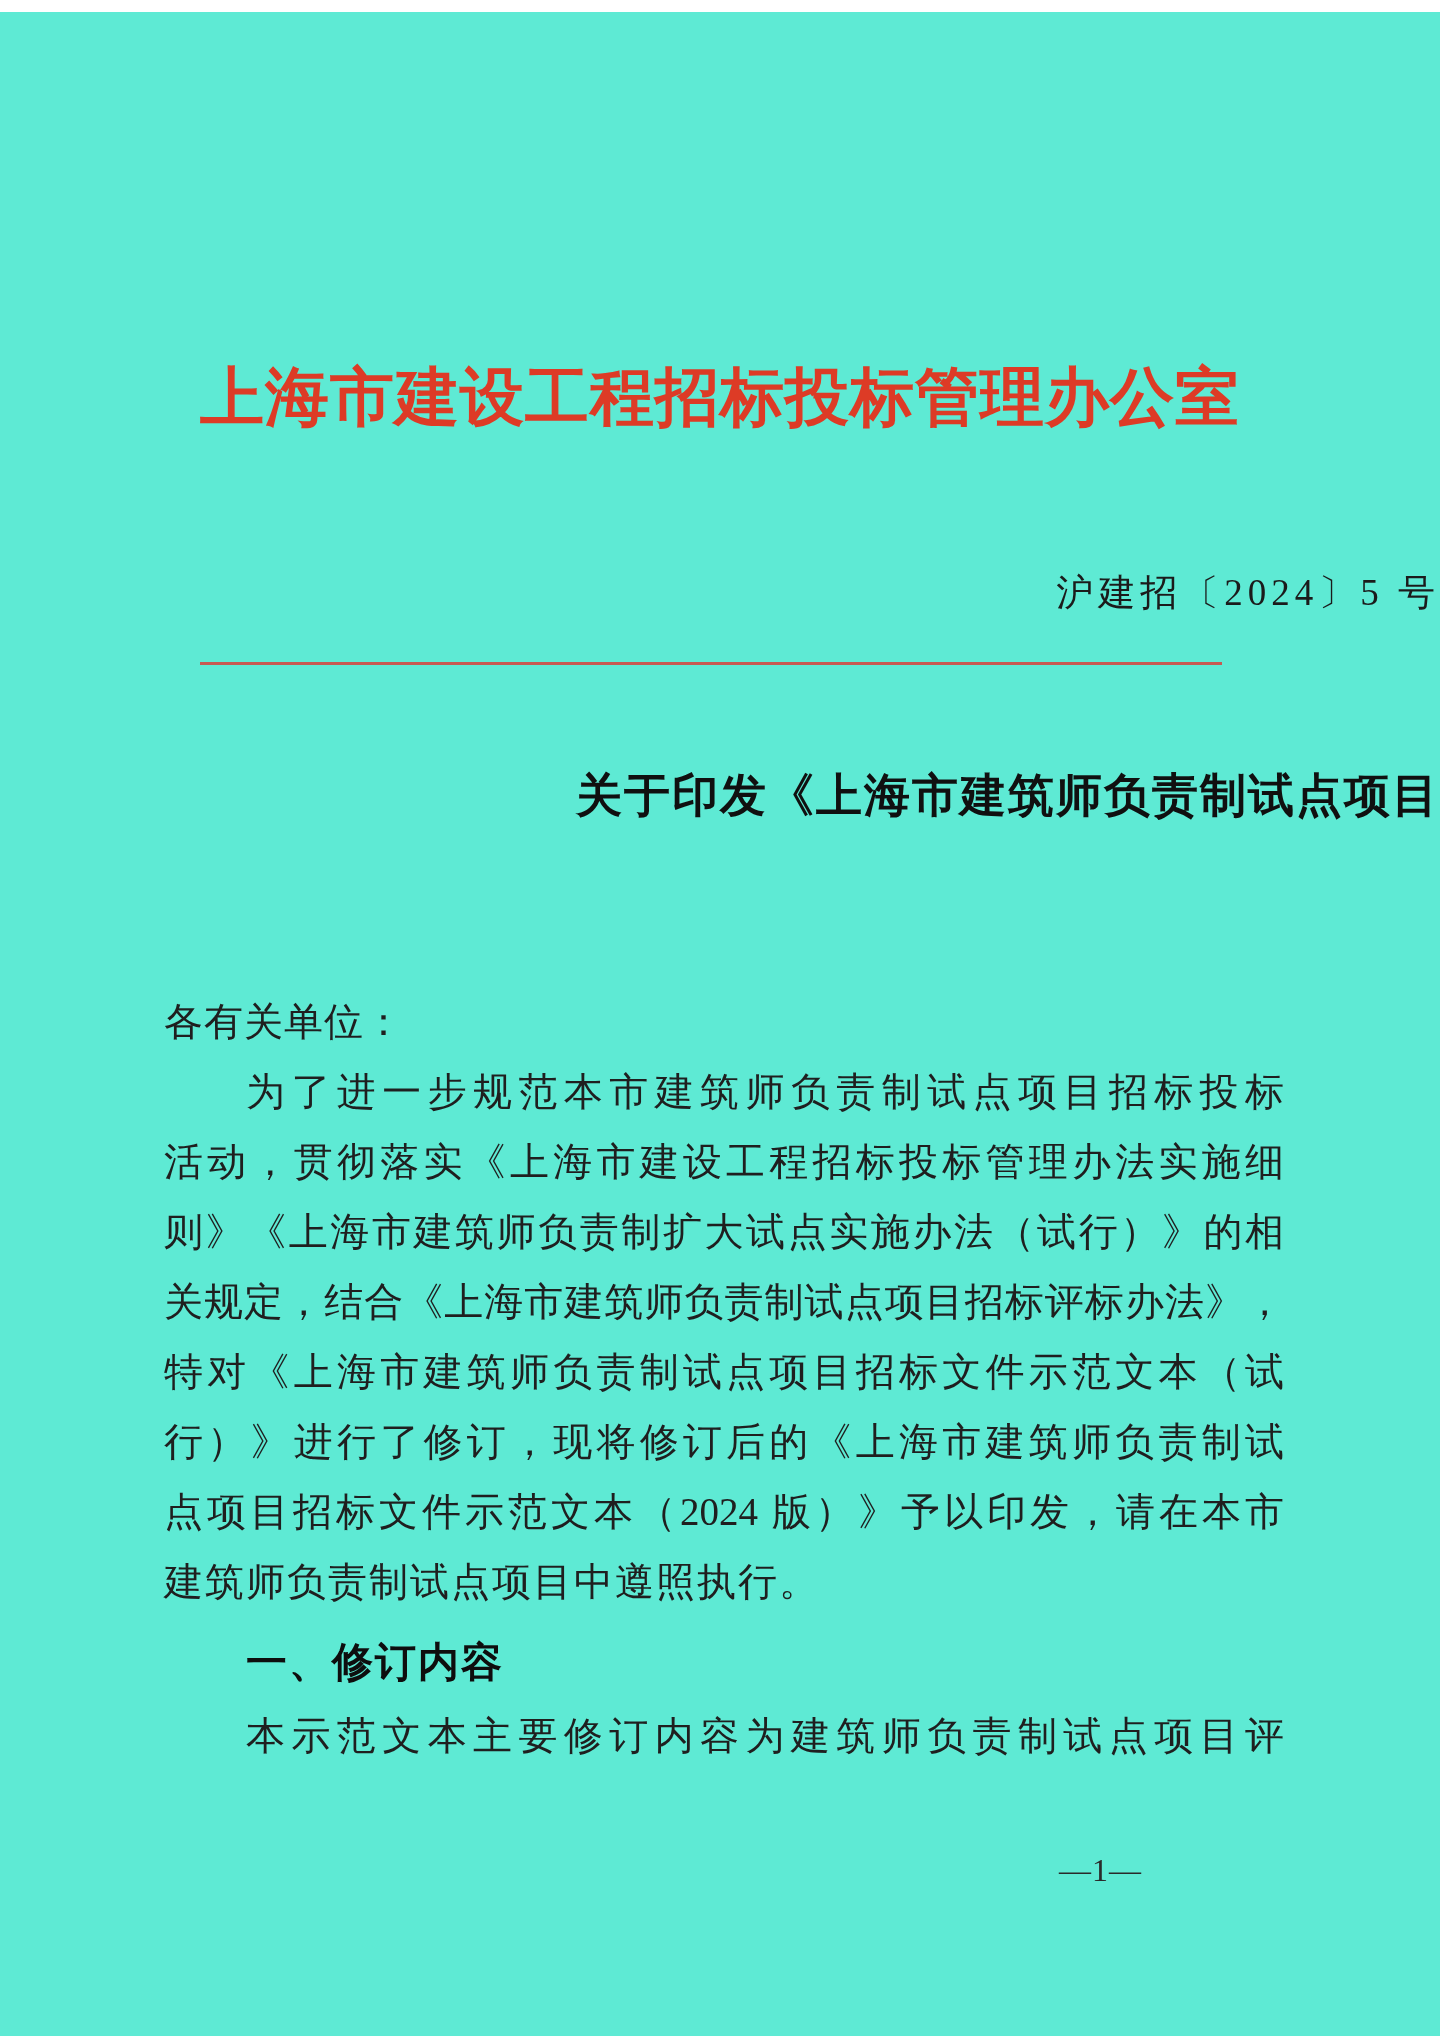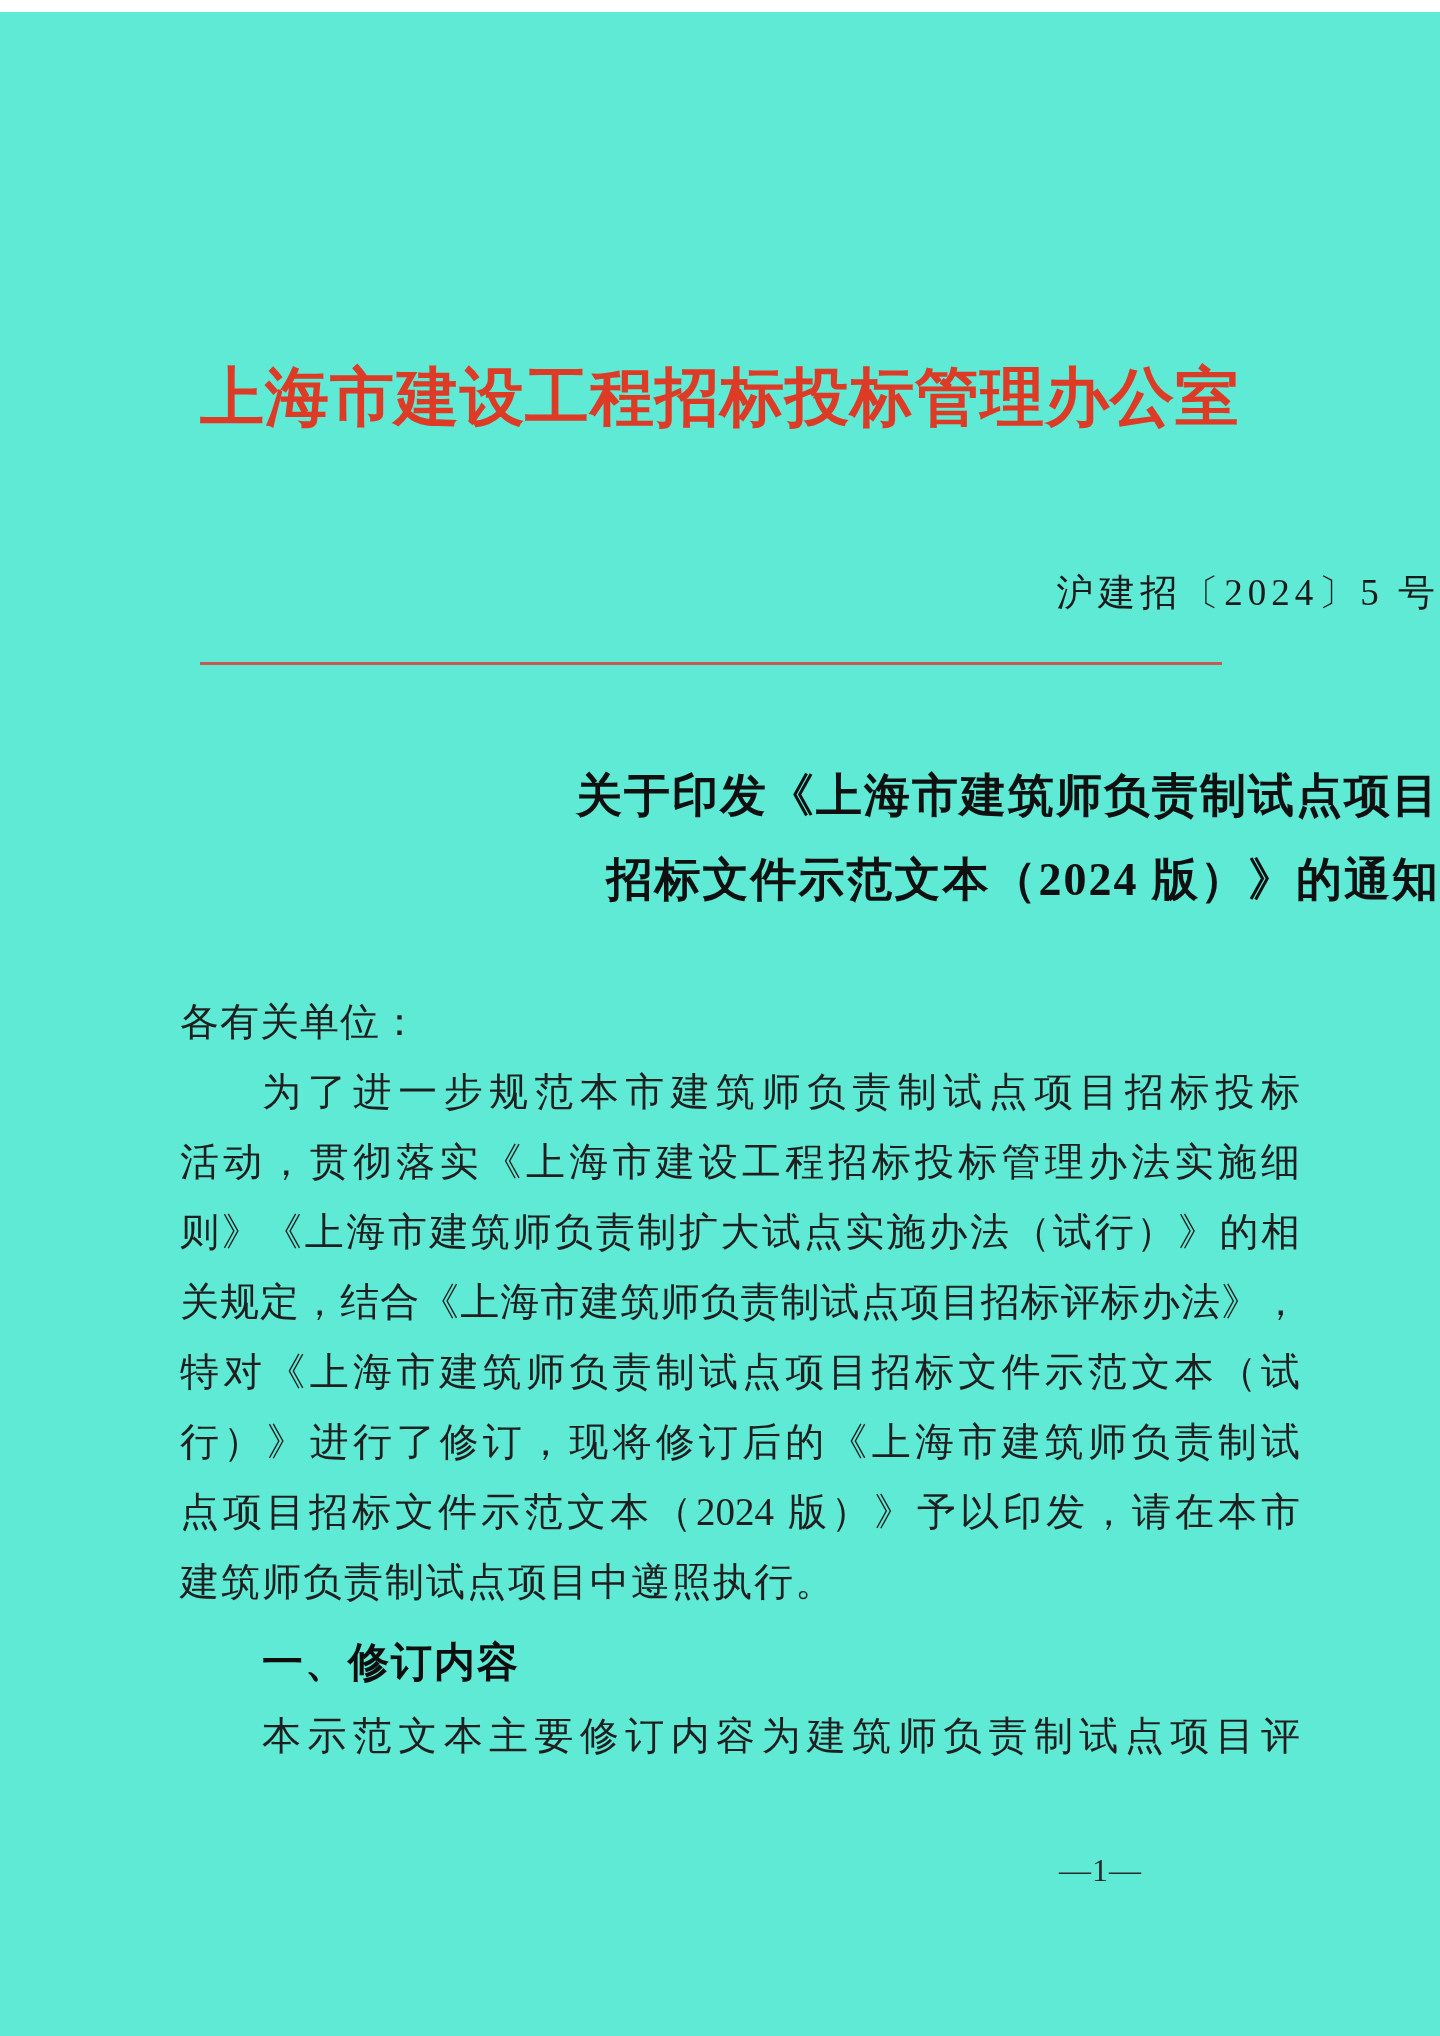--- a/index.html
+++ b/index.html
@@ -63,21 +63,21 @@
     font-size: 46px;
     color: #101010;
   }
   .notice-title .title-line {
     line-height: 84px;
     letter-spacing: 2px;
   }
   .doc-body {
     position: absolute;
     top: 975px;
-    left: 180px;
+    left: 164px;
     width: 1120px;
     font-size: 39px;
     color: #1f1f1f;
   }
   .salutation {
     line-height: 70px;
     letter-spacing: 1px;
   }
   .para .body-line {
     line-height: 70px;
@@ -119,21 +119,20 @@
 <div class="page">
 
   <h1 class="org-title">上海市建设工程招标投标管理办公室</h1>
 
   <div class="doc-number">沪建招〔2024〕5 号</div>
 
   <div class="red-rule"></div>
 
   <div class="notice-title">
       <div class="title-line">关于印发《上海市建筑师负责制试点项目</div>
-      <div class="title-line">招标文件示范文本（2024 版）》的通知</div>
     </div>
 
   <div class="doc-body">
 
     <div class="salutation">各有关单位：</div>
 
     <div class="para end-left">
         <div class="body-line">为了进一步规范本市建筑师负责制试点项目招标投标</div>
         <div class="body-line">活动，贯彻落实《上海市建设工程招标投标管理办法实施细</div>
         <div class="body-line">则》《上海市建筑师负责制扩大试点实施办法（试行）》的相</div>

